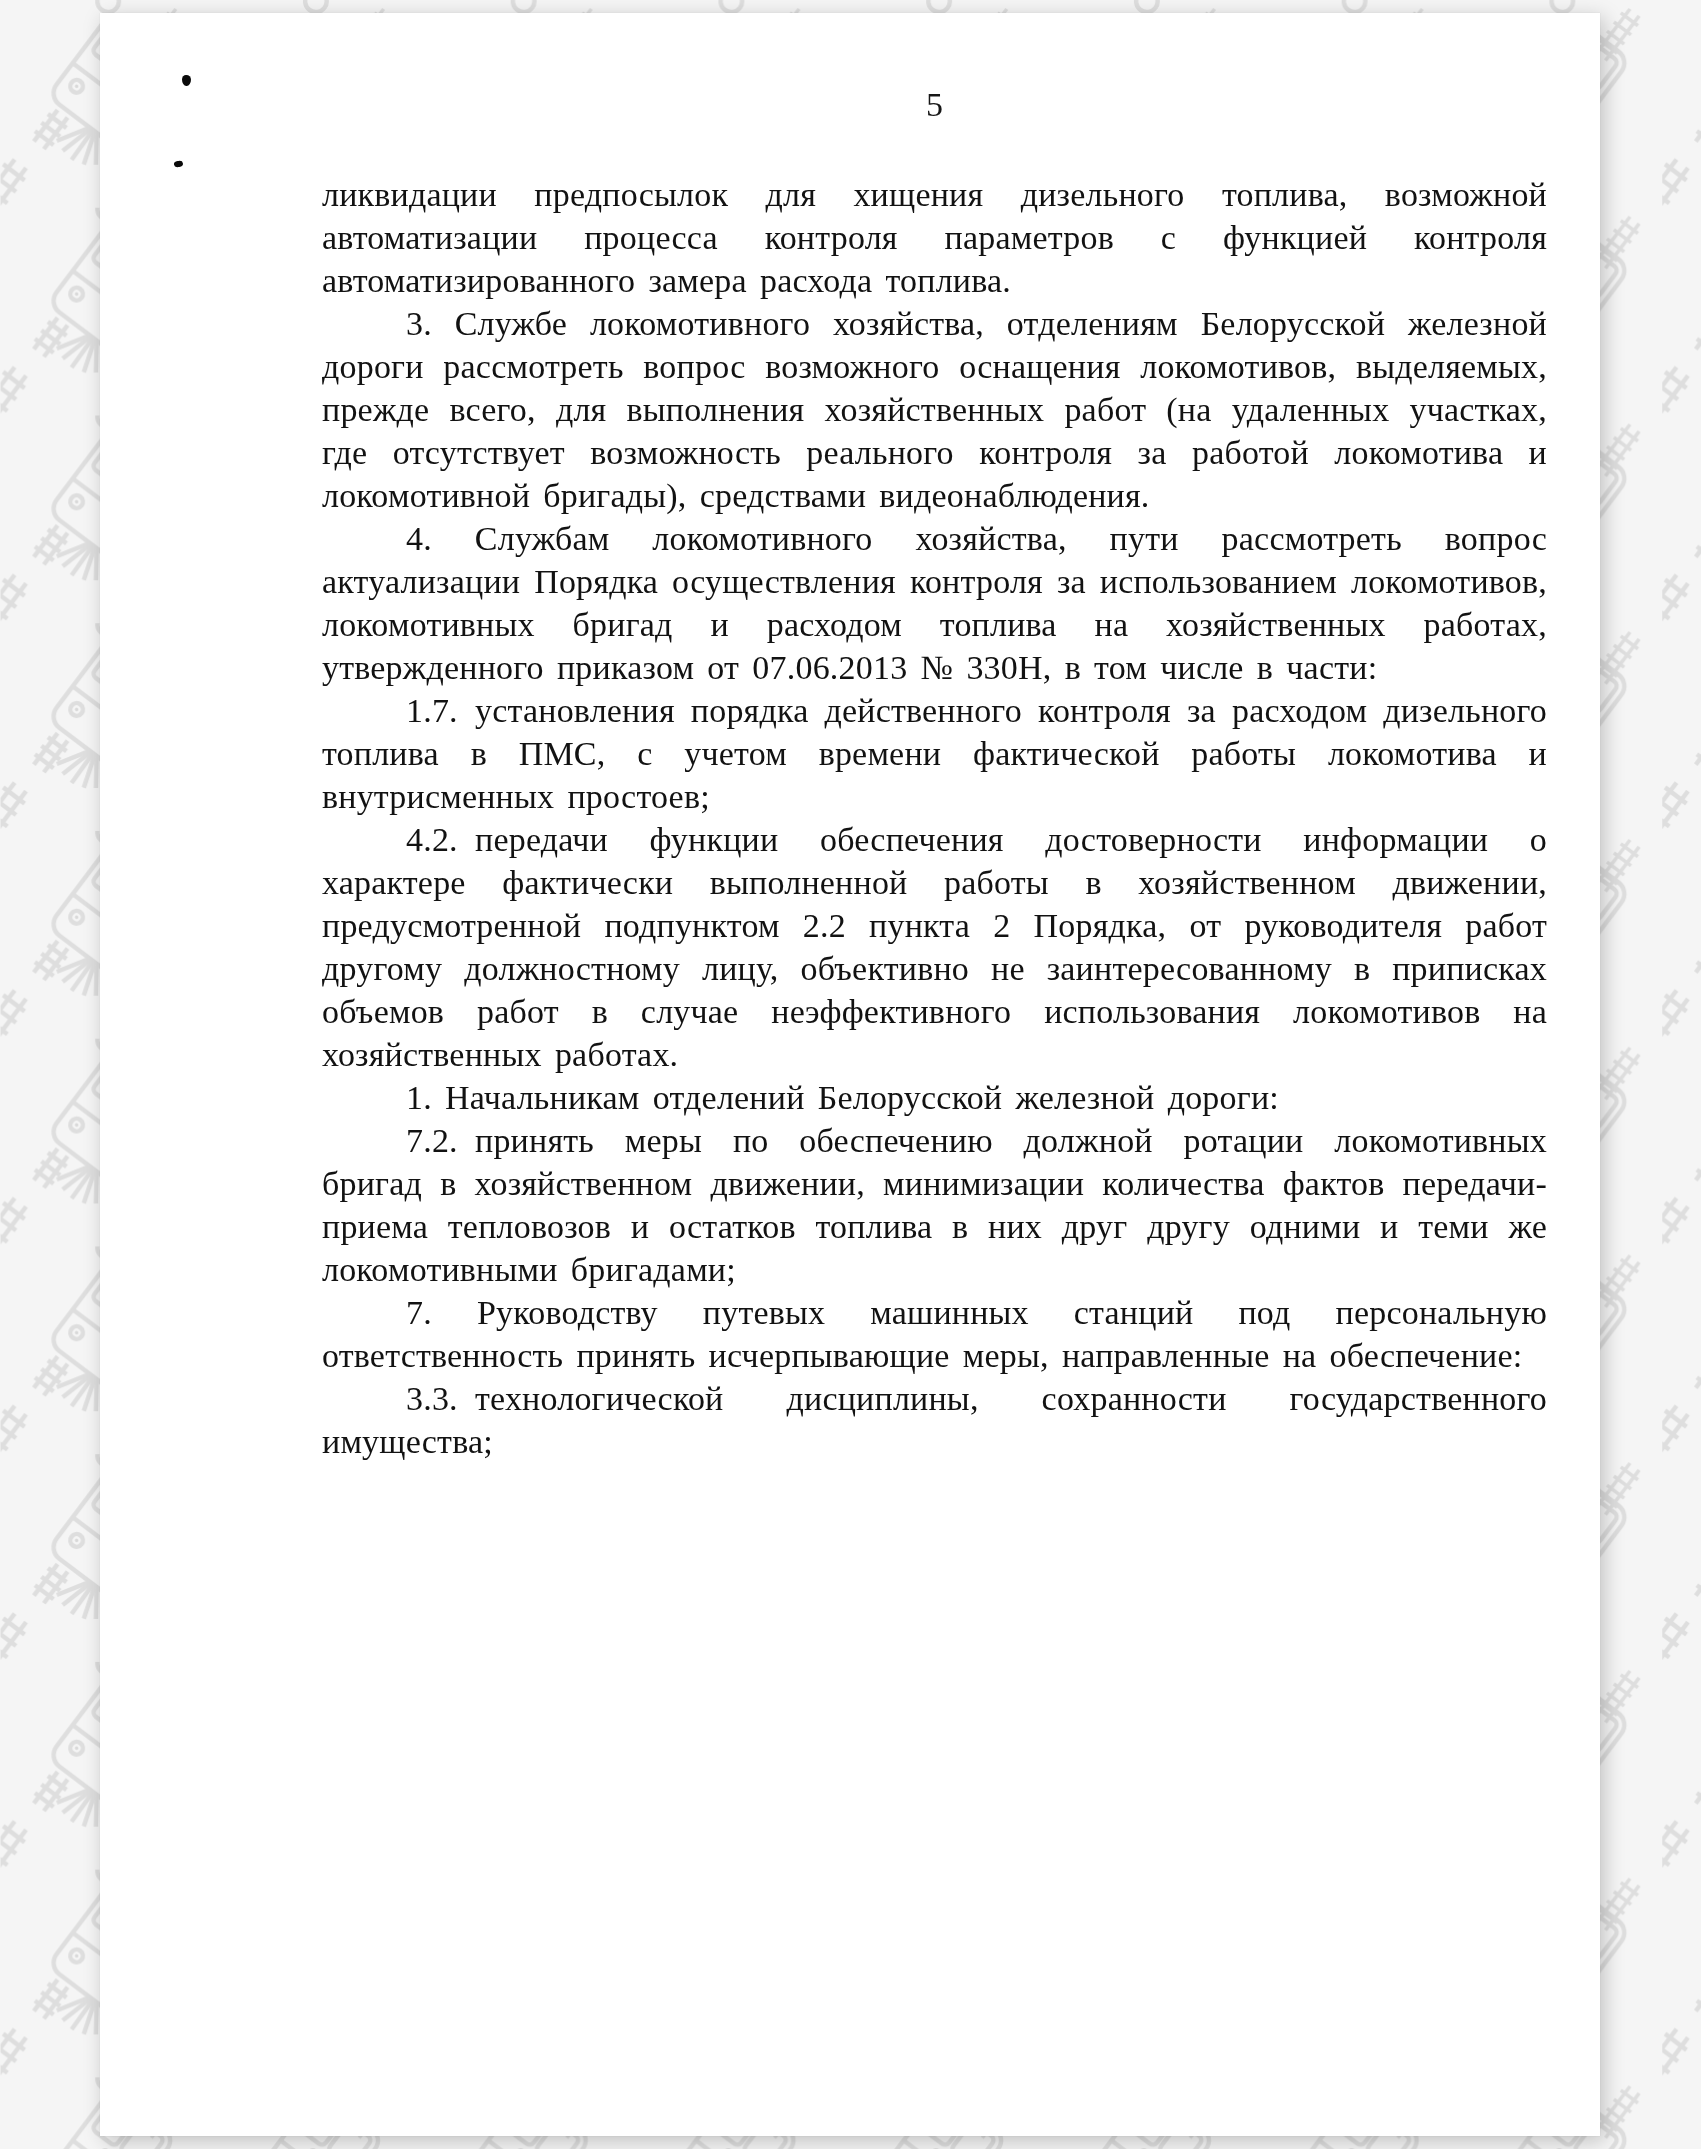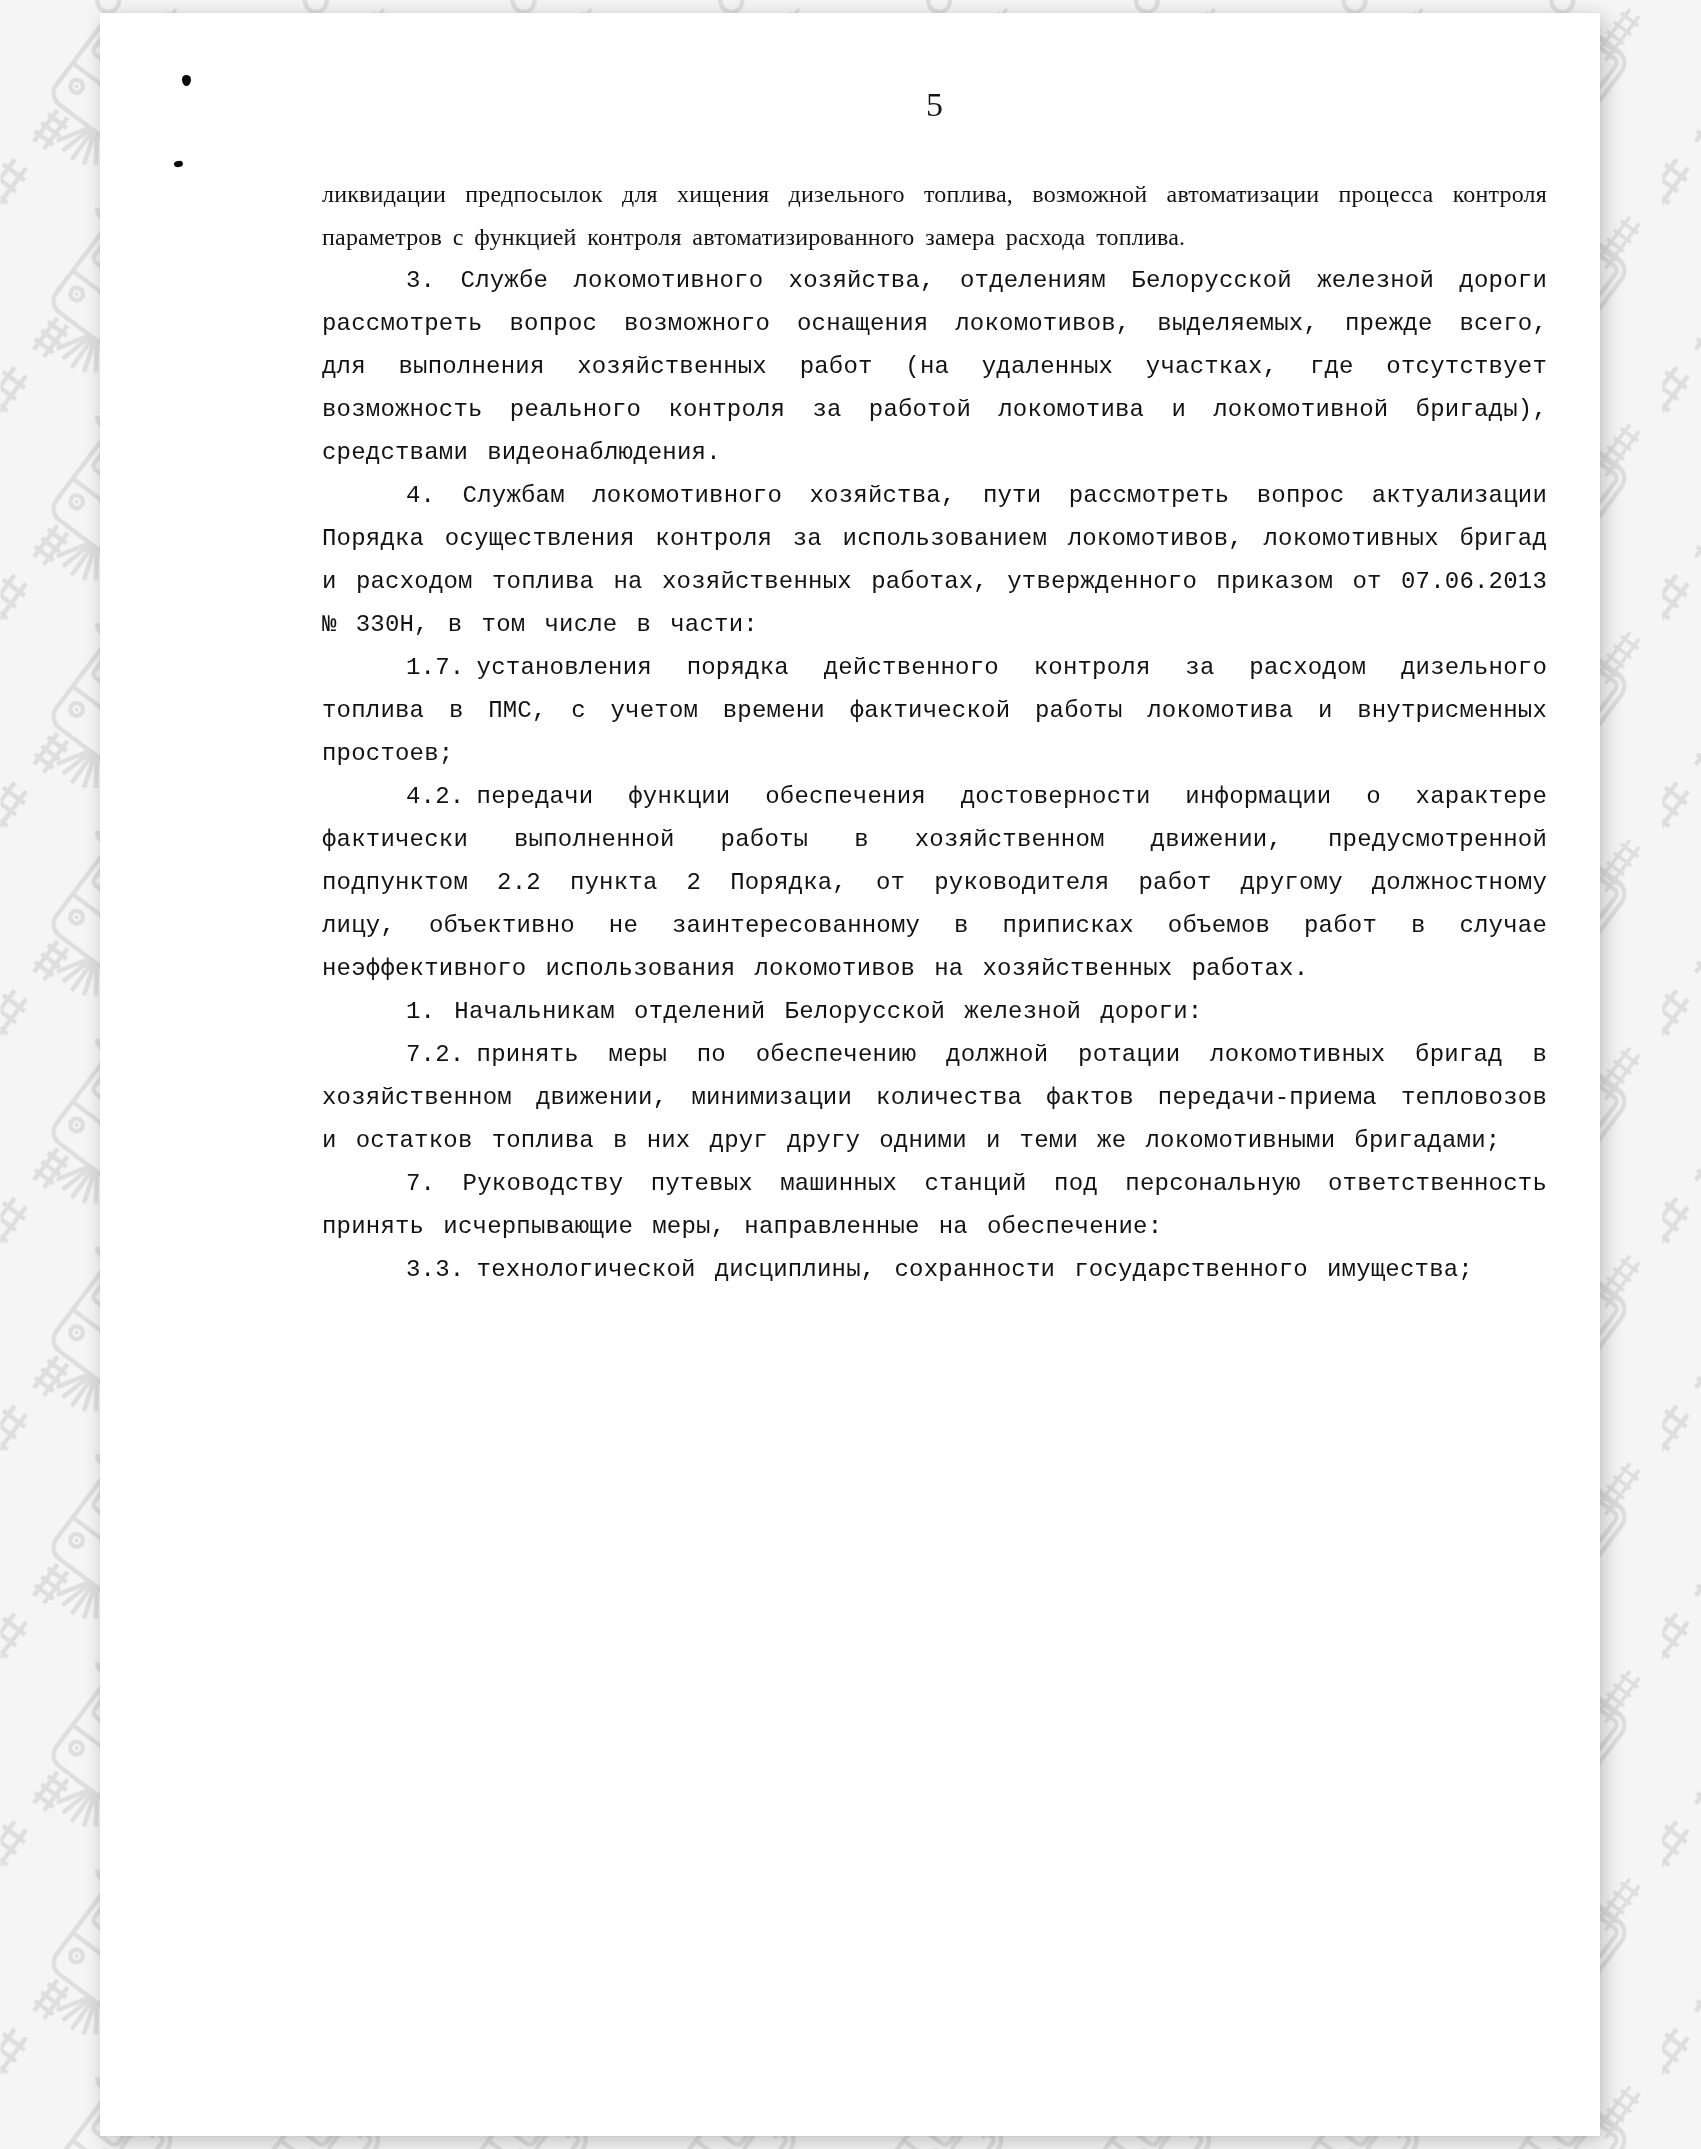--- a/index.html
+++ b/index.html
@@ -26,30 +26,30 @@
     margin: 70px 0 0 222px;
     width: 1225px;
     text-align: center;
     font-size: 34px;
     line-height: 43px;
     color: #161616;
   }
   .content {
     margin: 47px 0 0 222px;
     width: 1225px;
-    font-size: 24px;
+    font-size: 34px;
     line-height: 43px;
     color: #121212;
     text-align: justify;
     text-align-last: left;
     word-spacing: 4.5px;
     letter-spacing: 0.2px;
   }
   .content p { margin: 0; padding: 0; }
-  .content p.indent { text-indent: 84px; font-family: Liberation Mono, monospace; }
+  .content p.indent { text-indent: 84px; }
   .ink-dot {
     position: absolute;
     background: #0a0a0a;
   }
   .dot-a {
     left: 82px; top: 62px;
     width: 9px; height: 11.6px;
     border-radius: 46% 54% 50% 50% / 40% 40% 60% 60%;
   }
   .dot-b {

